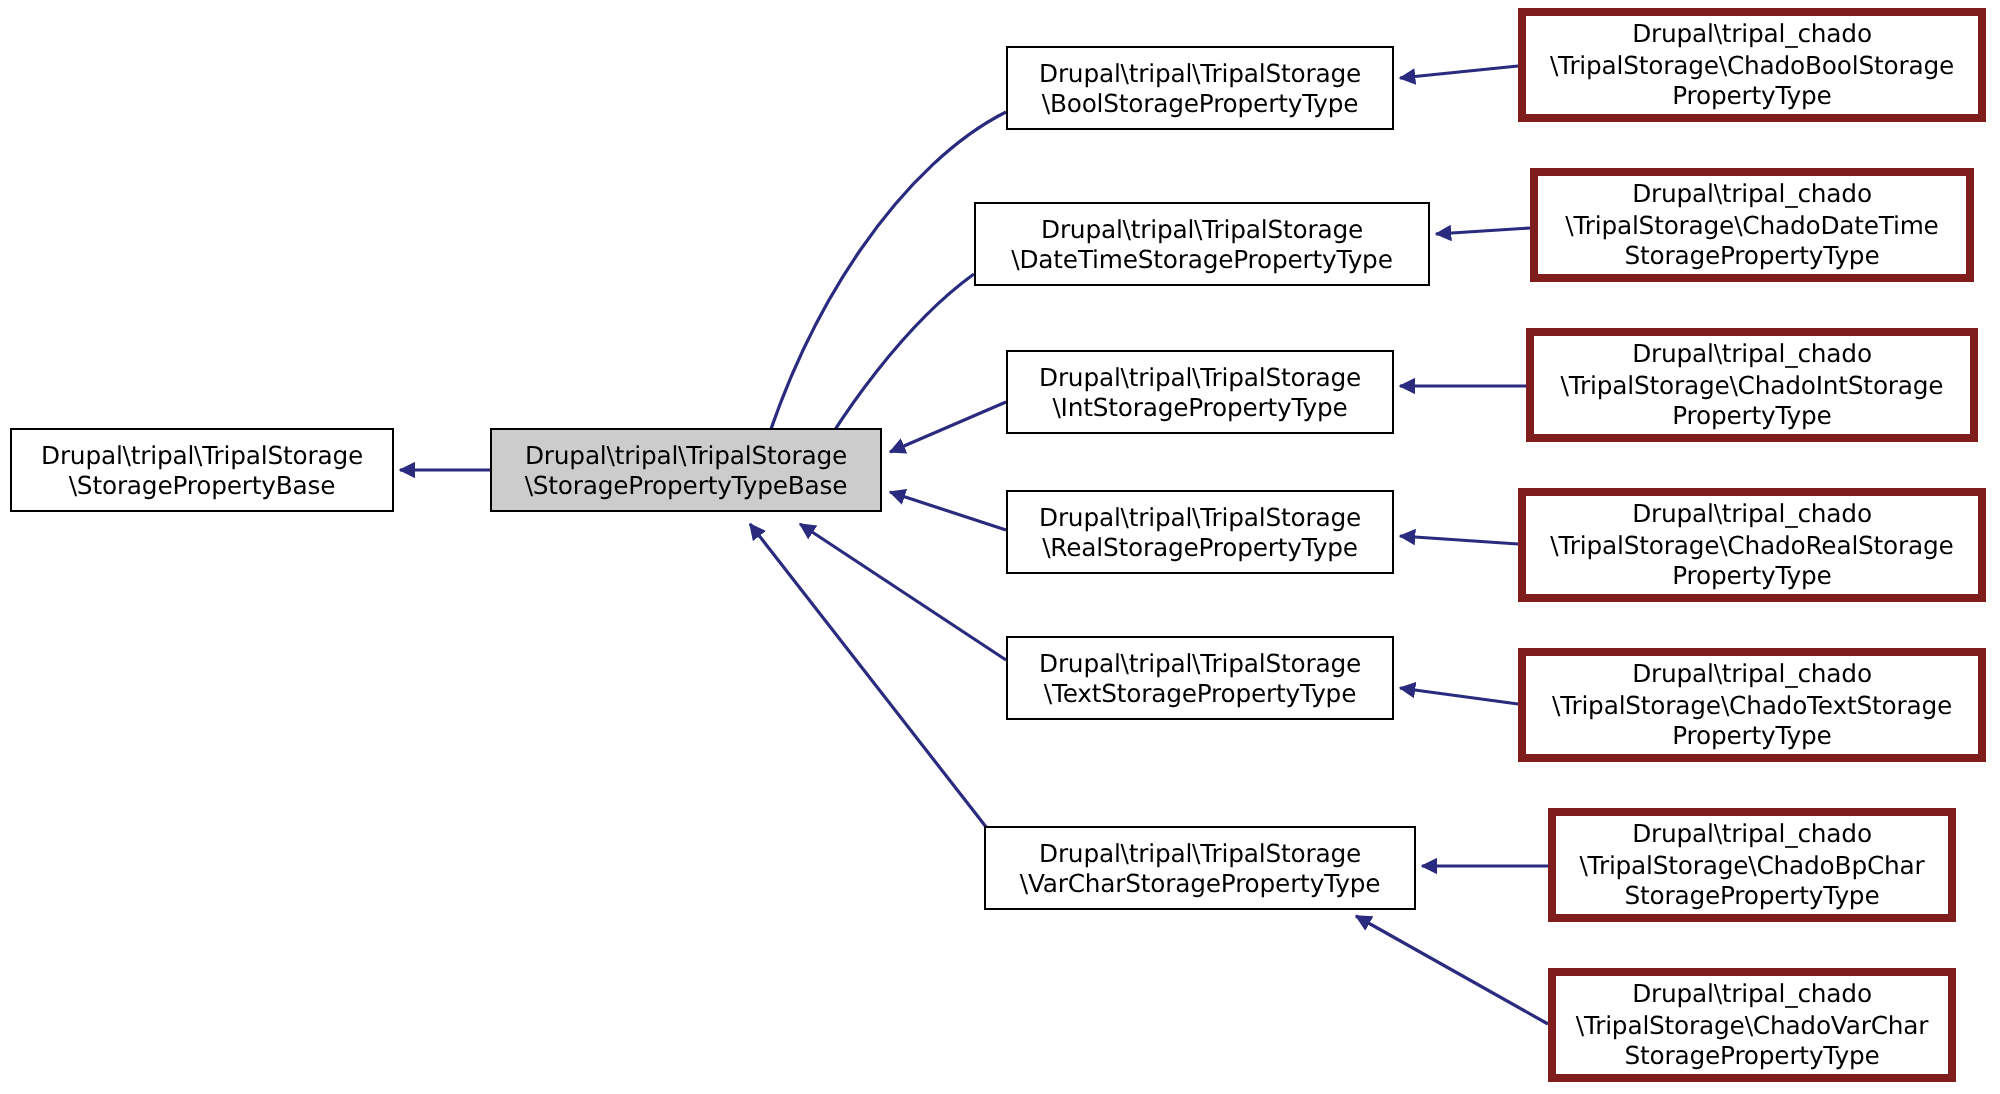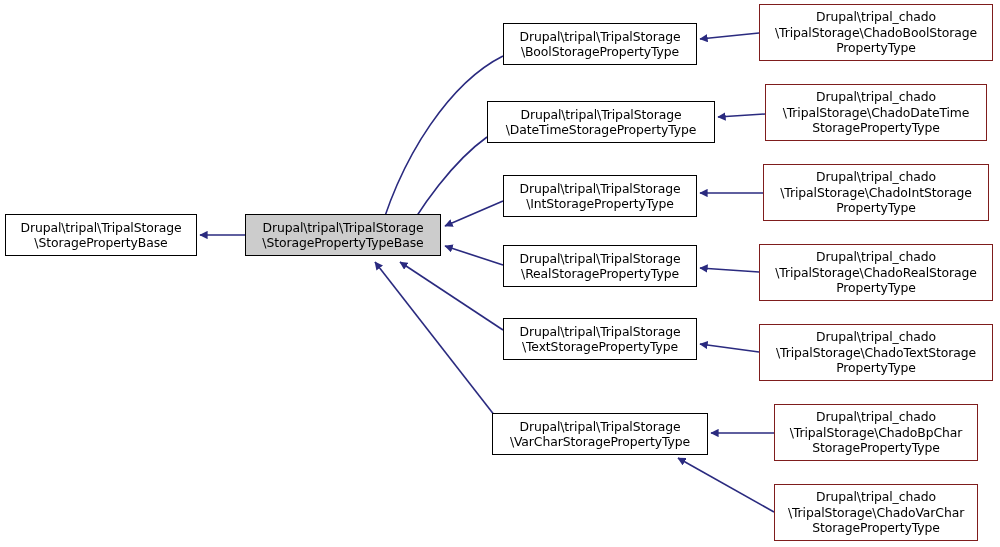--- a/index.html
+++ b/index.html
@@ -40,21 +40,21 @@
     letter-spacing: -0.1px;
     white-space: pre-line;
     padding: 0 4px;
     z-index: 2;
   }
   .node.current {
     background: #cccccc;
     border: 1px solid #000000;
   }
   .node.chado {
-    border: 1px solid #7f1d1d;
+    border: 4px solid #7f1d1d;
   }
 </style>
 </head>
 <body>
 
 <div id="diagram">
 
   <svg id="edges" viewBox="0 0 1000 547" width="1000" height="547">
     <defs>
       <marker id="arrow" viewBox="0 0 10 10" refX="9.2" refY="5" markerWidth="5.2" markerHeight="5.2" orient="auto-start-reverse">

